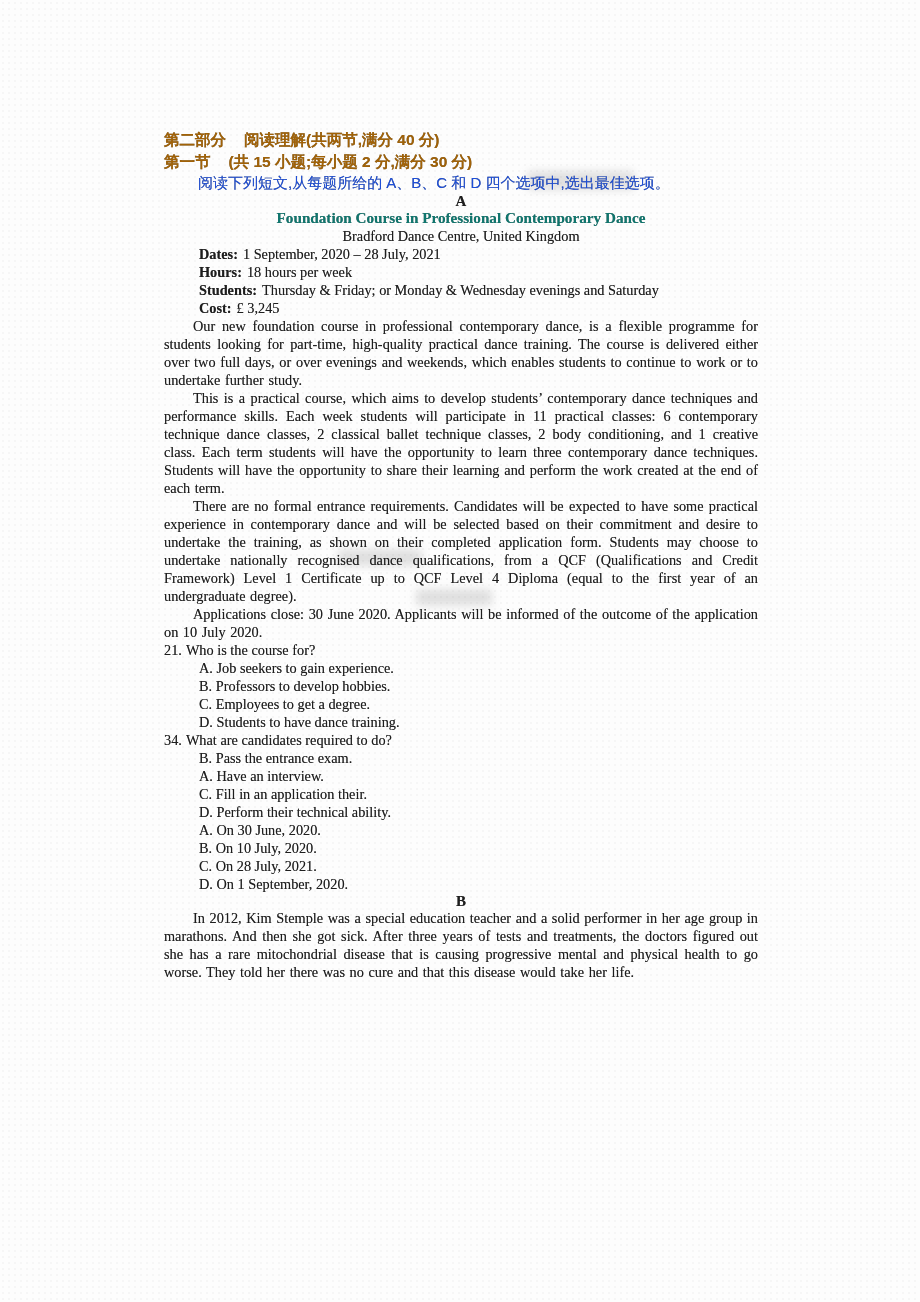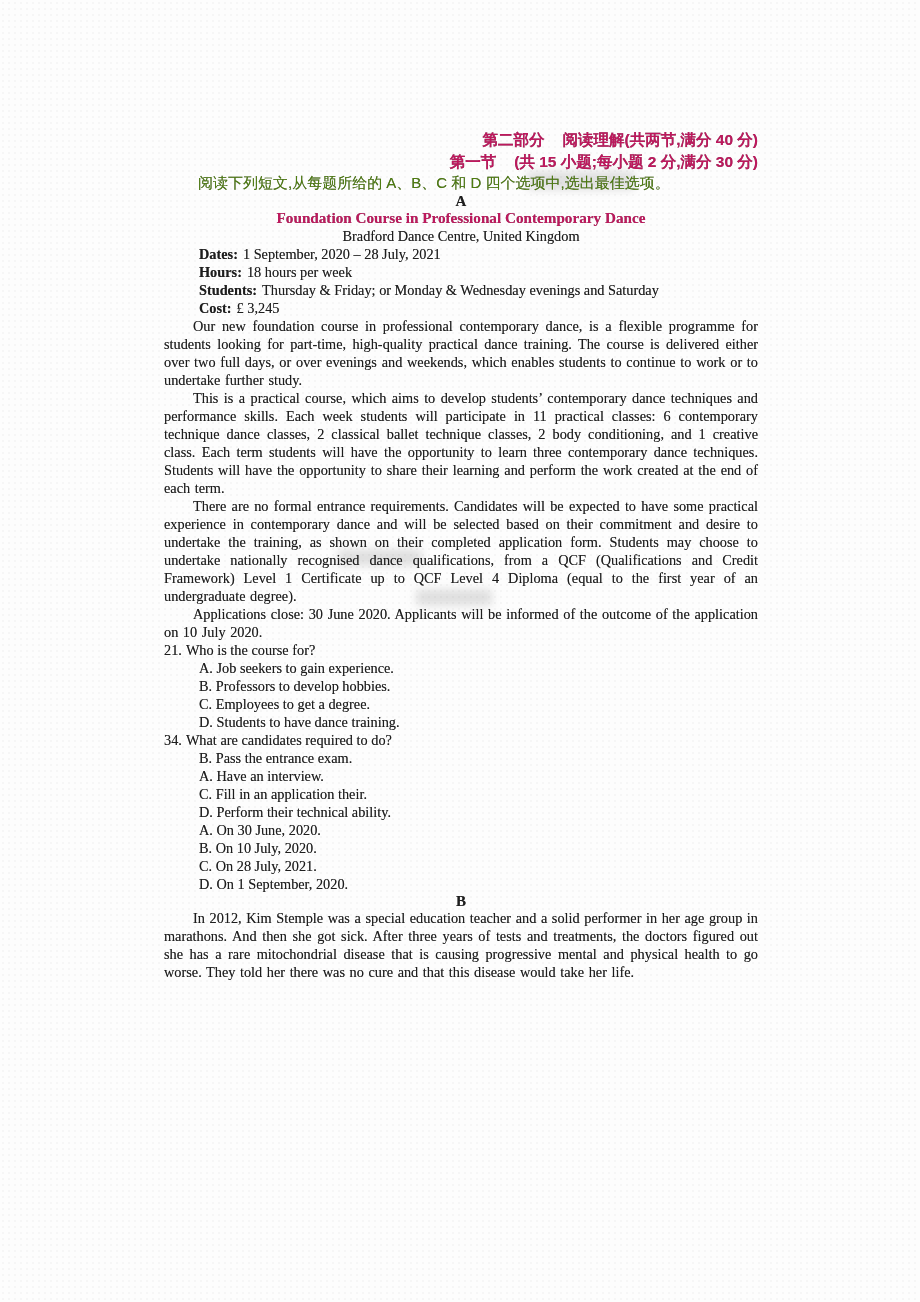--- a/index.html
+++ b/index.html
@@ -23,44 +23,43 @@
     left: 164px;
     top: 129px;
     width: 594px;
     text-shadow: 0 0 0.5px rgba(25,25,25,0.55);
   }
   .cn { font-family: "Liberation Sans", "DejaVu Sans", sans-serif; }
   .hdr {
     font-weight: bold;
     font-size: 15.5px;
     line-height: 22px;
-    color: #be185d;
+    color: #a16207;
     white-space: nowrap;
-    text-align: right;
   }
   .hdr .gap { display: inline-block; width: 18px; }
   .instr {
     font-size: 15px;
     line-height: 20px;
     text-indent: 34px;
-    color: #4d7c0f;
+    color: #1d4ed8;
     white-space: nowrap;
   }
   .center-label {
     text-align: center;
     font-weight: bold;
     font-size: 15px;
     line-height: 16px;
   }
   .title {
     text-align: center;
     font-weight: bold;
     font-size: 15.2px;
     line-height: 18px;
-    color: #be185d;
+    color: #0f766e;
   }
   .subtitle {
     text-align: center;
     font-size: 14.3px;
     line-height: 18px;
   }
   .info { margin-top: 0; padding-left: 35px; }
   .info-line { font-size: 14.3px; line-height: 18px; }
   .info-line .lbl { font-weight: bold; }
   .info-line .val { margin-left: 5px; }

